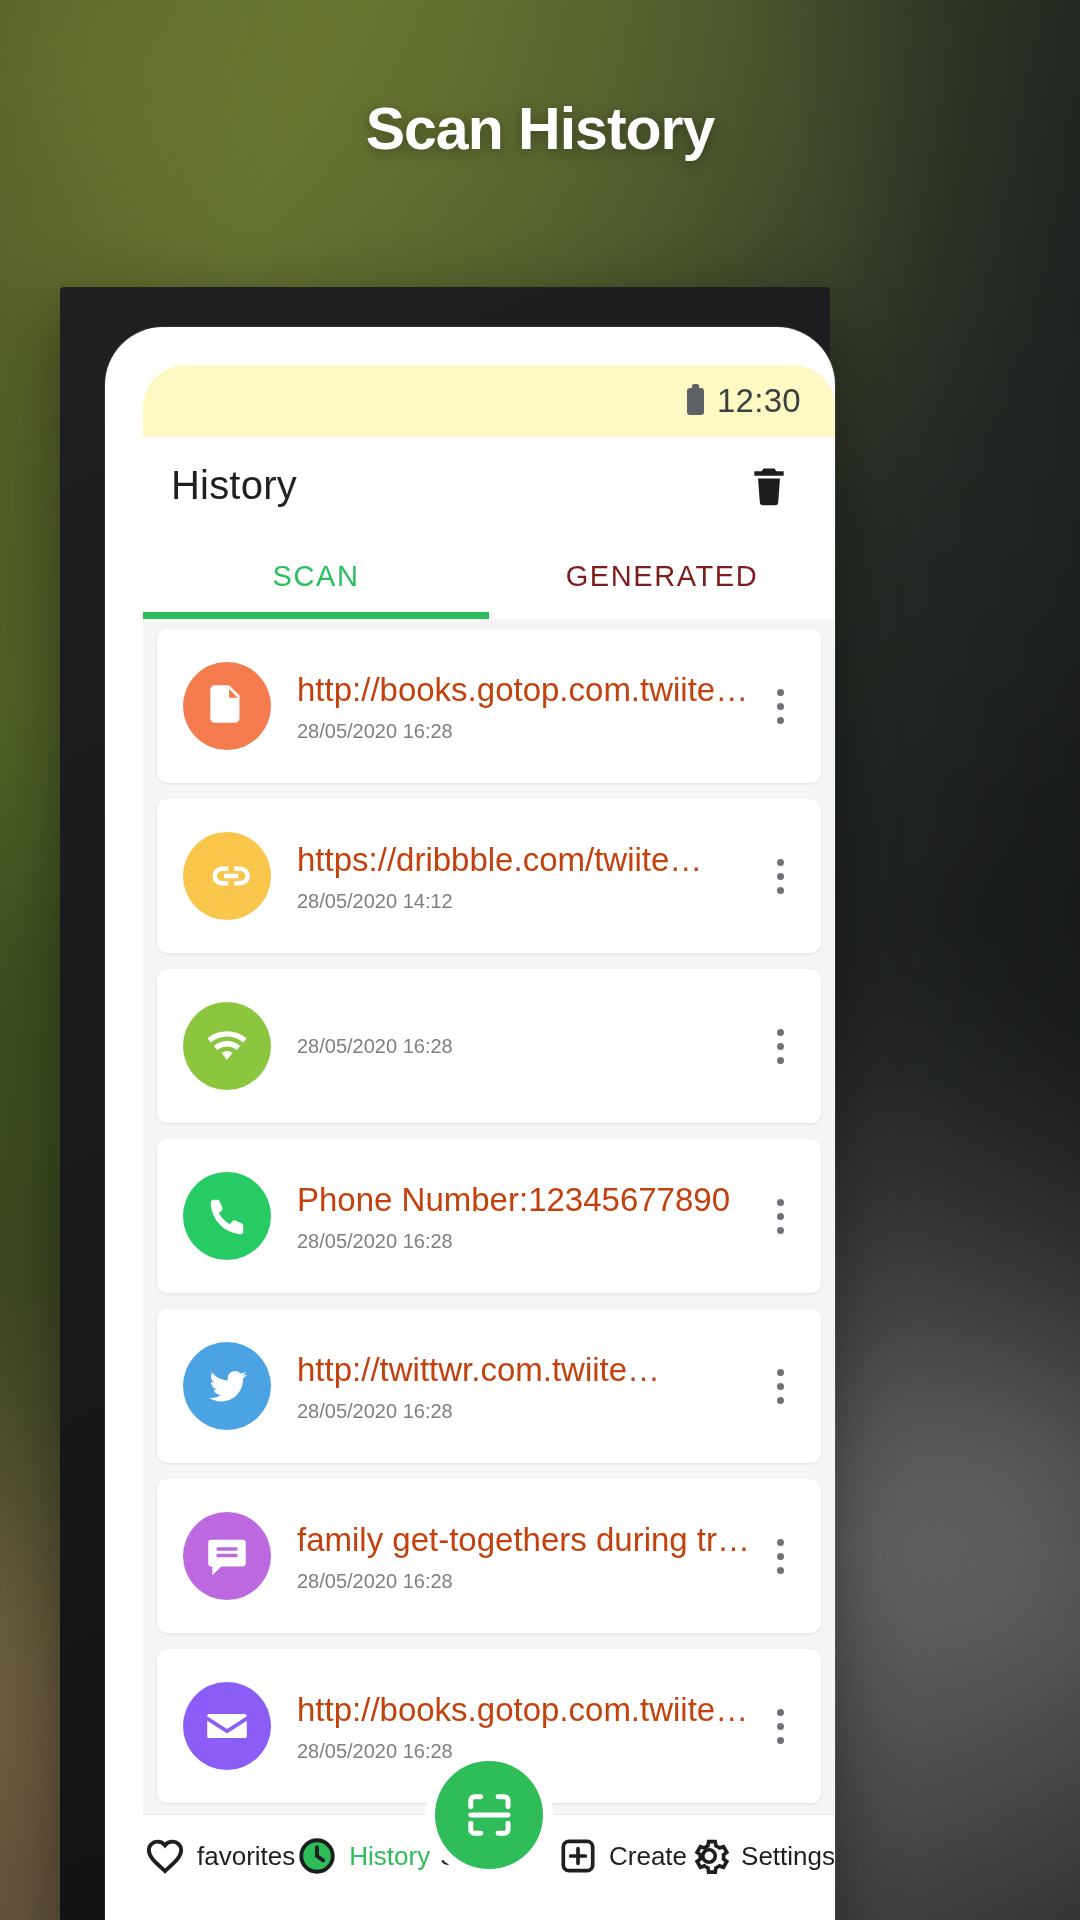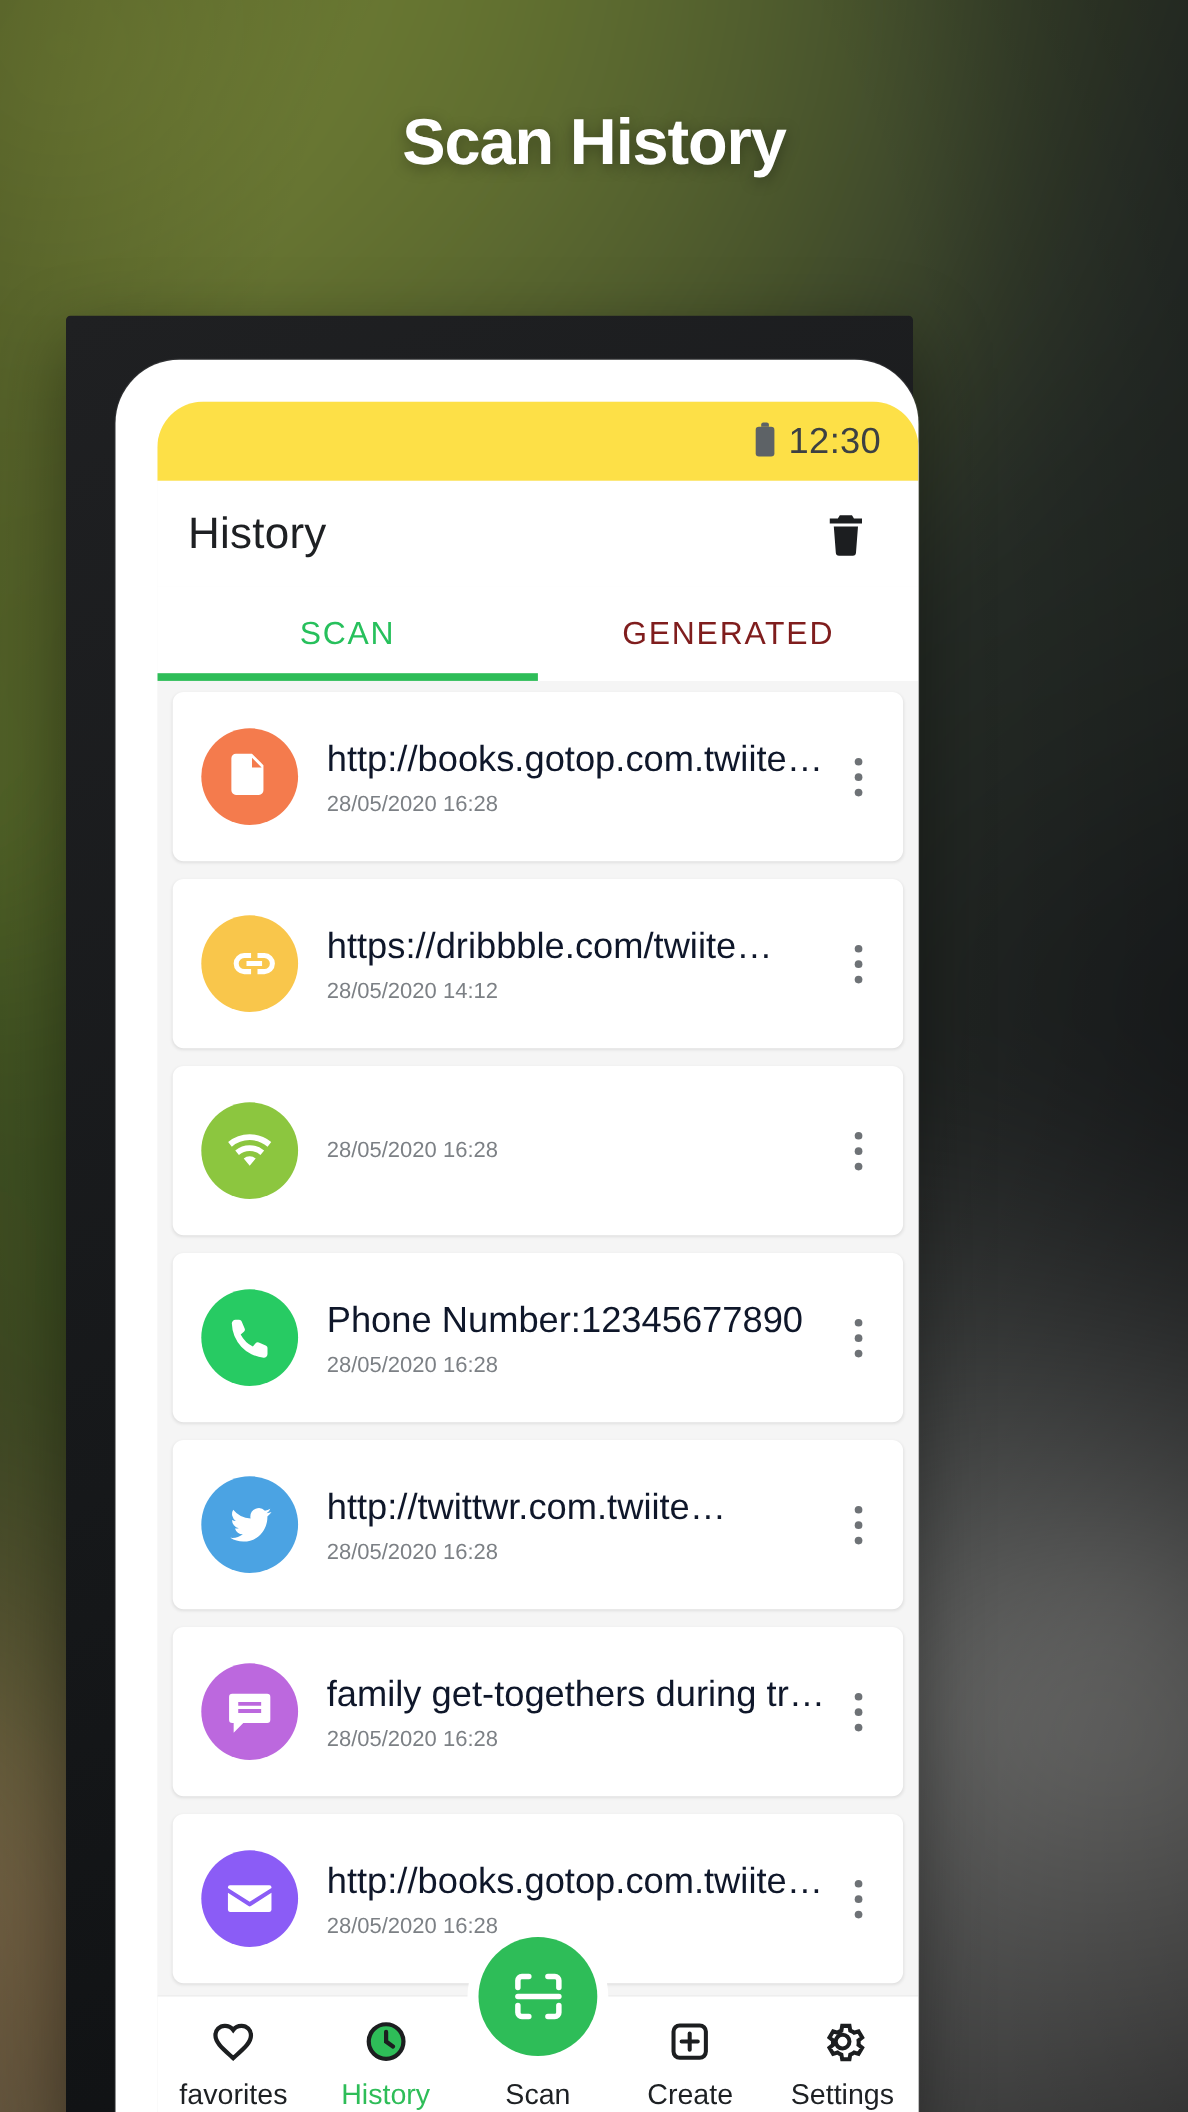--- a/index.html
+++ b/index.html
@@ -89,21 +89,21 @@
     position: absolute; top: 0; width: 26px; height: 26px; z-index: 4;
   }
   #notch-l { left: 84px;  background: radial-gradient(circle at 0 100%, transparent 26px, #ffffff 27px); }
   #notch-r { left: 372px; background: radial-gradient(circle at 100% 100%, transparent 26px, #ffffff 27px); }
 
   
   #statusbar {
     height: 72px; flex: 0 0 72px;
     display: flex; align-items: center; justify-content: flex-end;
     padding: 0 34px 0 0;
-    background: #fde047;
+    background: #fef9c3;
     position: relative; z-index: 5;
   }
   #battery-icon {
     width: 17px; height: 27px;
     border-radius: 3px;
     background: #5d6266;
     position: relative;
     margin-right: 13px;
   }
   #battery-icon::before {
@@ -157,42 +157,42 @@
   }
   .avatar {
     width: 88px; height: 88px; border-radius: 50%;
     flex: 0 0 88px;
     display: flex; align-items: center; justify-content: center;
     margin-right: 26px;
   }
   .avatar svg { width: 50px; height: 50px; display: block; }
   .card-text { flex: 1 1 auto; min-width: 0; }
   .card-title {
-    font-size: 33px; color: #0f172a; line-height: 1.25;
+    font-size: 33px; color: #c2410c; line-height: 1.25;
     white-space: nowrap; overflow: hidden; text-overflow: ellipsis;
     margin-bottom: 9px;
   }
   .card-sub { font-size: 20px; color: #7c8085; line-height: 1.2; }
   .kebab {
     flex: 0 0 46px; width: 46px; height: 90px;
     display: flex; flex-direction: column; align-items: center; justify-content: center; gap: 7px;
   }
   .kebab i { display: block; width: 7px; height: 7px; border-radius: 50%; background: #6e7276; }
 
   
   #bottomnav {
     flex: 0 0 132px;
     background: #ffffff;
     display: flex; align-items: flex-start;
     position: relative;
     padding-top: 18px;
     box-shadow: 0 -1px 0 rgba(0,0,0,.05);
   }
   .navitem {
-    flex: 1; display: flex; flex-direction: column;
+    flex: 1; display: flex; flex-direction: row;
     align-items: center; gap: 10px;
   }
   .navitem .nav-ico { height: 46px; display: flex; align-items: center; justify-content: center; }
   .navitem .nav-ico svg { display: block; }
   .nav-label { font-size: 26px; color: #1d2023; }
   .navitem.active .nav-label { color: #2ebd58; }
   #fab {
     position: absolute;
     left: 50%; top: -54px; transform: translateX(-50%);
     width: 108px; height: 108px; border-radius: 50%;

